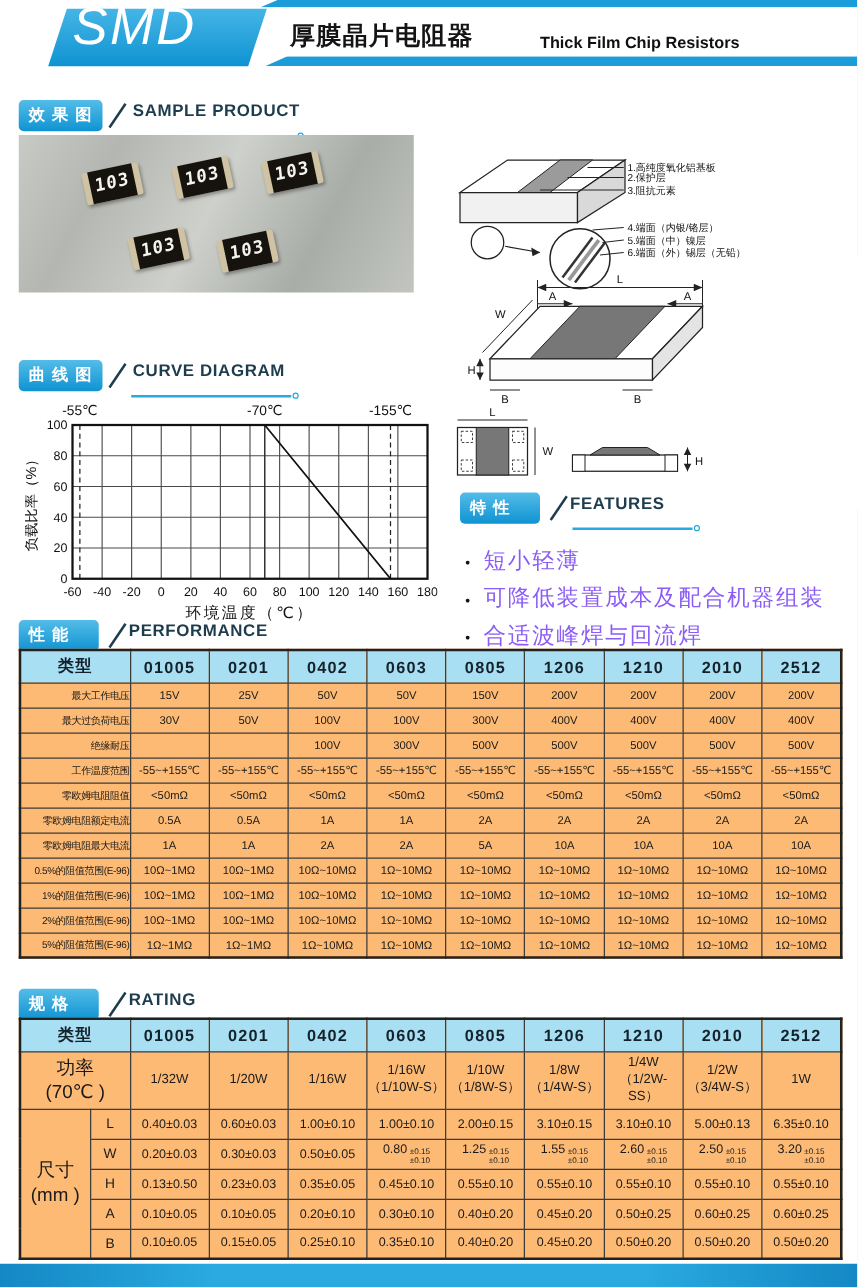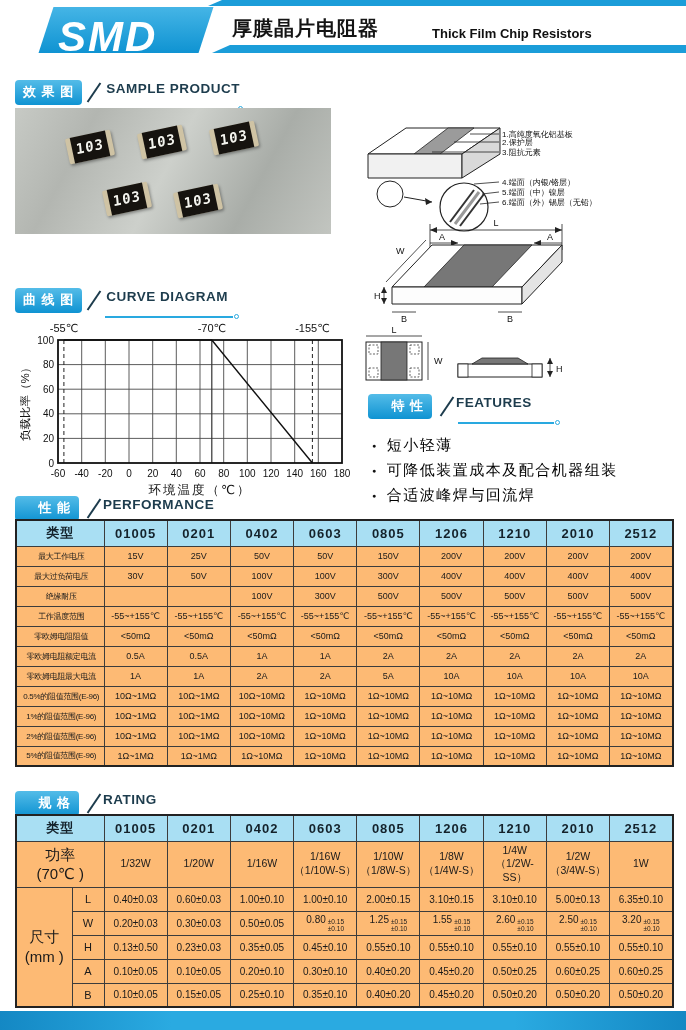--- a/index.html
+++ b/index.html
@@ -4,57 +4,57 @@
 <style>
 *{box-sizing:border-box;margin:0;padding:0}
 body{background:#e9e9e9}
 .page{position:relative;width:686px;height:1030px;background:#fff;margin:0 auto;overflow:hidden;
       font-family:"Liberation Sans","DejaVu Sans",sans-serif;color:#1a1a1a}
 
 .top-strip{position:absolute;left:208px;top:0;width:478px;height:6px;background:#1b9dd9;
            clip-path:polygon(14px 0,100% 0,100% 100%,0 100%)}
 .smd-block{position:absolute;left:46px;top:7px;width:160px;height:46px;
            background:linear-gradient(#45b5e6,#0f93d2);transform:skewX(-18deg)}
-.smd-text{position:absolute;left:58px;top:16px;color:#fff;font-size:42px;font-weight:bold;
+.smd-text{position:absolute;left:58px;top:0;color:#fff;font-size:42px;font-weight:normal;
           font-style:italic;letter-spacing:2px;line-height:1}
 .title-cn{position:absolute;left:232px;top:15px;font-size:20px;font-weight:bold;letter-spacing:1px;color:#141414}
 .title-en{position:absolute;left:432px;top:26px;font-size:13px;font-weight:bold;color:#101010}
 .under-bar{position:absolute;left:212px;top:45px;width:474px;height:8px;background:#1b9dd9;
            clip-path:polygon(18px 0,100% 0,100% 100%,0 100%)}
 
 .sec{position:absolute;height:26px;white-space:nowrap}
-.badge{display:inline-block;min-width:64px;text-align:right;background:linear-gradient(#54bce8,#0f93d2);
+.badge{display:inline-block;min-width:64px;text-align:left;background:linear-gradient(#54bce8,#0f93d2);
        color:#fff;font-size:13px;font-weight:bold;padding:3px 8px 4px;border-radius:4px;letter-spacing:1px}
 .sec .slant{position:absolute;left:78px;top:1px;width:2px;height:23px;background:#1d3c4d;transform:rotate(34deg)}
 .sec .en{margin-left:24px;font-size:13.5px;font-weight:bold;color:#1d3c4d;letter-spacing:.5px;vertical-align:3px}
 .sec .rule{position:absolute;left:90px;bottom:-4px;height:2px;background:#29a9e0}
 .sec .dot{position:absolute;right:-6px;top:-2px;width:5px;height:5px;border:1.5px solid #29a9e0;border-radius:50%;background:#fff}
 
 .photo{position:absolute;left:15px;top:108px;width:316px;height:126px;overflow:hidden;
        background:linear-gradient(118deg,#c7cac5 0%,#b3b6b1 22%,#cdd0cb 48%,#a9ada8 74%,#c2c5c0 100%)}
 .chip{position:absolute;width:46px;height:26px;background:#cfc3a4;border-radius:2px;
       transform:rotate(-12deg);box-shadow:1px 2px 3px rgba(0,0,0,.35)}
 .chip::before{content:"";position:absolute;left:5px;right:5px;top:0;bottom:0;background:#16130f}
 .chip .mark{position:absolute;left:0;right:0;top:50%;transform:translateY(-54%) skewX(-6deg);text-align:center;
       color:#f4f4ee;font-family:"DejaVu Sans Mono","Liberation Mono",monospace;font-size:14px;font-weight:bold;letter-spacing:1px}
 
 .cons-svg{position:absolute;left:362px;top:112px;width:324px;height:290px}
 .cons-svg text{font-family:"Liberation Sans","DejaVu Sans",sans-serif}
 .curve-svg{position:absolute;left:20px;top:318px;width:330px;height:165px}
 .xaxis-title{position:absolute;left:90px;top:482px;width:220px;text-align:center;font-size:12.5px;color:#111;letter-spacing:2px}
 
 .flist{position:absolute;left:372px;top:436px;list-style:none}
-.flist li{font-size:15px;color:#000000;margin-bottom:6px;letter-spacing:1.5px}
+.flist li{font-size:18px;color:#8b5cf6;margin-bottom:6px;letter-spacing:1.5px}
 .flist li::before{content:"●";font-size:7px;vertical-align:2px;margin-right:9px;color:#111}
 
 .dtable{position:absolute;border-collapse:collapse;table-layout:fixed;background:#fdba74;border:2px solid #222}
 .dtable th,.dtable td{border:1px solid #3c3c3c;text-align:center;vertical-align:middle;padding:0;overflow:hidden}
 .dtable thead th{background:#a9dff3;font-size:13px;font-weight:bold;height:26px;letter-spacing:1px;color:#14222b}
 .perf td{font-size:9px;height:20px}
-.perf td.rlabel{font-size:8px;text-align:center;padding-left:2px;letter-spacing:-.3px}
+.perf td.rlabel{font-size:8px;text-align:right;padding-left:2px;letter-spacing:-.3px}
 .rating td{font-size:10px}
 .rating td.rlabel{font-size:15px}
 .pre{white-space:pre-line;line-height:1.3}
 .rating .pw{height:46px;font-size:10.5px}
 .rating .dim{height:24px;font-size:10px}
 .rating .dletter{font-size:11px}
 .stk{display:inline-flex;flex-direction:column;align-items:flex-start;font-size:6.5px;line-height:7px;margin-left:2px;vertical-align:-1px}
 .stk i{font-style:normal}
 
 .footer{position:absolute;left:0;top:1011px;width:686px;height:19px;

